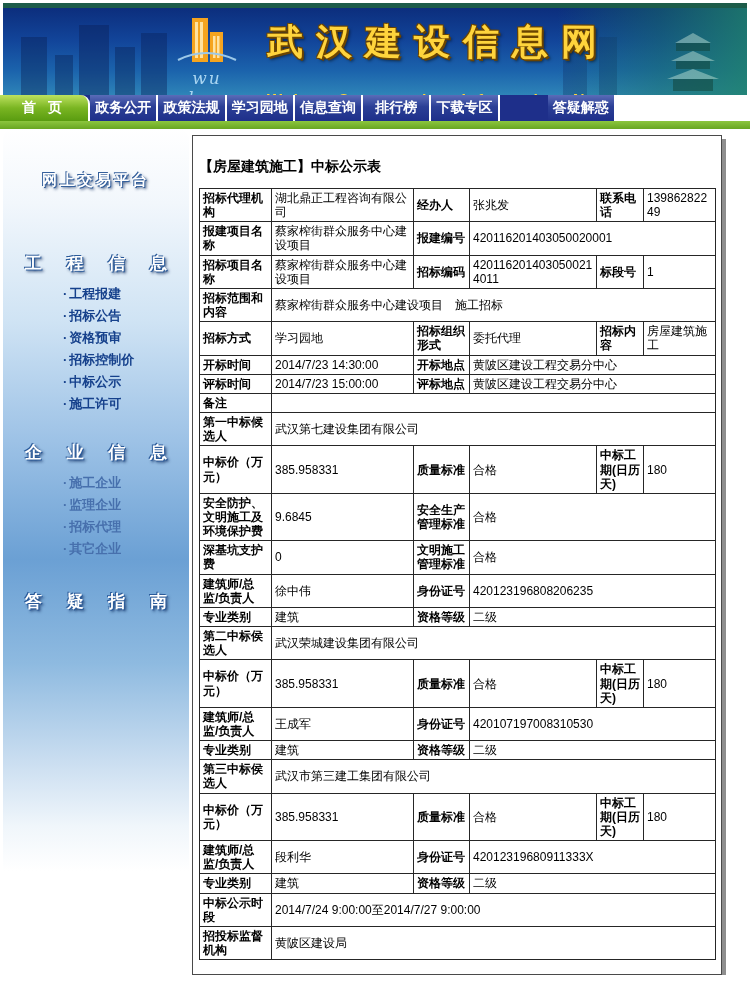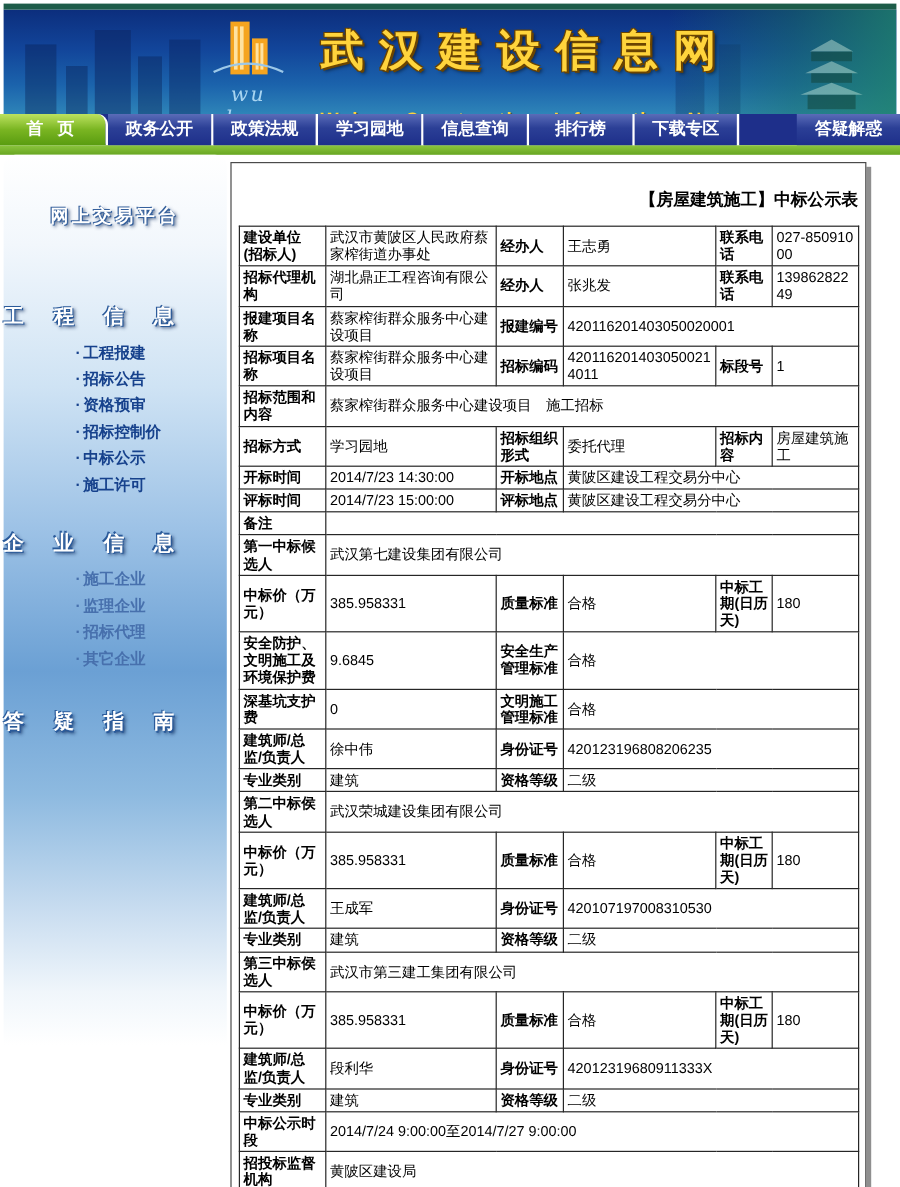--- a/index.html
+++ b/index.html
@@ -55,21 +55,21 @@
     text-shadow:2px 2px 0 #6b4400, -1px -1px 0 #6b4400, 1px -1px 0 #6b4400, -1px 1px 0 #6b4400, 3px 3px 3px rgba(0,0,0,0.5);
   }
   .site-subtitle {
     margin-top:25px; font-size:16px; font-weight:bold; color:#ffd43c;
     letter-spacing:1px; word-spacing:7px; white-space:nowrap;
     text-shadow:1px 1px 1px #4a3000;
     text-decoration:underline;
   }
 
   
-  .navbar { display:flex; height:26px; width:750px; background:#1e2f8a; }
+  .navbar { display:flex; height:26px; width:614px; background:#1e2f8a; }
   .tab {
     flex:1; display:flex; align-items:center; justify-content:center;
     background:linear-gradient(180deg,#5a6cb8 0%,#2b3f96 45%,#1e2f8a 100%);
     color:#fff; font-size:14px; font-weight:bold; border-right:2px solid #fff;
     cursor:pointer; white-space:nowrap;
   }
   .tab:last-child { border-right:none;margin-left:48px; }
   .tab.active {
     flex:0 0 90px;
     background:linear-gradient(180deg,#bce25f 0%,#7ab522 50%,#599c10 100%);
@@ -85,38 +85,38 @@
     background:linear-gradient(180deg,#ffffff 0%,#f2f7fc 10%,#cfe3f4 26%,#9dc2e6 42%,#6ba0d4 58%,#8ebae0 72%,#c9ddf0 85%,#f0f6fb 94%,#ffffff 100%);
     border-radius:10px 10px 0 0;
     padding-top:42px;
     font-size:13px;
   }
   .platform-title {
     text-align:center; font-size:15px; font-weight:bold; color:#fff; letter-spacing:3px;
     text-shadow:1px 1px 0 #35609c, -1px -1px 0 #35609c, 2px 2px 3px rgba(15,45,95,0.85);
   }
   .side-section-title {
-    margin-top:26px; text-align:left; font-size:17px; font-weight:bold; color:#fff;
-    letter-spacing:10px; cursor:pointer; white-space:nowrap;
+    margin-top:26px; text-align:center; font-size:17px; font-weight:bold; color:#fff;
+    letter-spacing:10px; padding-left:10px; cursor:pointer; white-space:nowrap;
     text-shadow:1px 1px 0 #2a5a9a, -1px -1px 0 #2a5a9a, 2px 2px 3px rgba(12,40,90,0.9);
   }
   .side-section-title.first { margin-top:62px; }
   .side-section-title.gap-big { margin-top:30px; }
   .side-links { list-style:none; margin:8px 0 0 0; padding:0 0 0 60px; }
   .side-links li { line-height:22px; font-weight:bold; color:#16418c; cursor:pointer; white-space:nowrap; }
   .side-links.muted li { color:#4770ad; }
   .side-links .dot { margin-right:2px; }
 
   .panel {
     width:530px; margin-left:3px; margin-top:6px;
     background:#fff; border:1px solid #4a4a4a;
     box-shadow:4px 4px 0 #8f8f8f;
     padding:22px 6px 14px 6px;
   }
-  .table-title { text-align:right; font-size:14px; font-weight:bold; margin:0 0 12px 0; }
+  .table-title { text-align:left; font-size:14px; font-weight:bold; margin:0 0 12px 0; }
   table.bid { border-collapse:collapse; table-layout:fixed; width:516px; margin:0 auto; font-size:12px; line-height:1.18; }
   table.bid th, table.bid td {
     border:1px solid #262626; padding:2px 3px; text-align:left; vertical-align:middle;
     word-break:break-all; overflow-wrap:break-word;
   }
   table.bid th { font-weight:bold; }
   col.c1 { width:72px; } col.c2 { width:142px; } col.c3 { width:56px; }
   col.c4 { width:127px; } col.c5 { width:47px; } col.c6 { width:72px; }
 </style>
 </head>
@@ -201,28 +201,20 @@
         <colgroup>
           <col class="c1">
             <col class="c2">
             <col class="c3">
           <col class="c4">
             <col class="c5">
             <col class="c6">
         </colgroup>
         <tbody>
             <tr>
-              <th>建设单位 (招标人)</th>
-              <td>武汉市黄陂区人民政府蔡家榨街道办事处</td>
-              <th>经办人</th>
-              <td>王志勇</td>
-              <th>联系电话</th>
-              <td>027-85091000</td>
-            </tr>
-            <tr>
               <th>招标代理机构</th>
               <td>湖北鼎正工程咨询有限公司</td>
               <th>经办人</th>
               <td>张兆发</td>
               <th>联系电话</th>
               <td>13986282249</td>
             </tr>
             <tr>
               <th>报建项目名称</th>
               <td>蔡家榨街群众服务中心建设项目</td>

